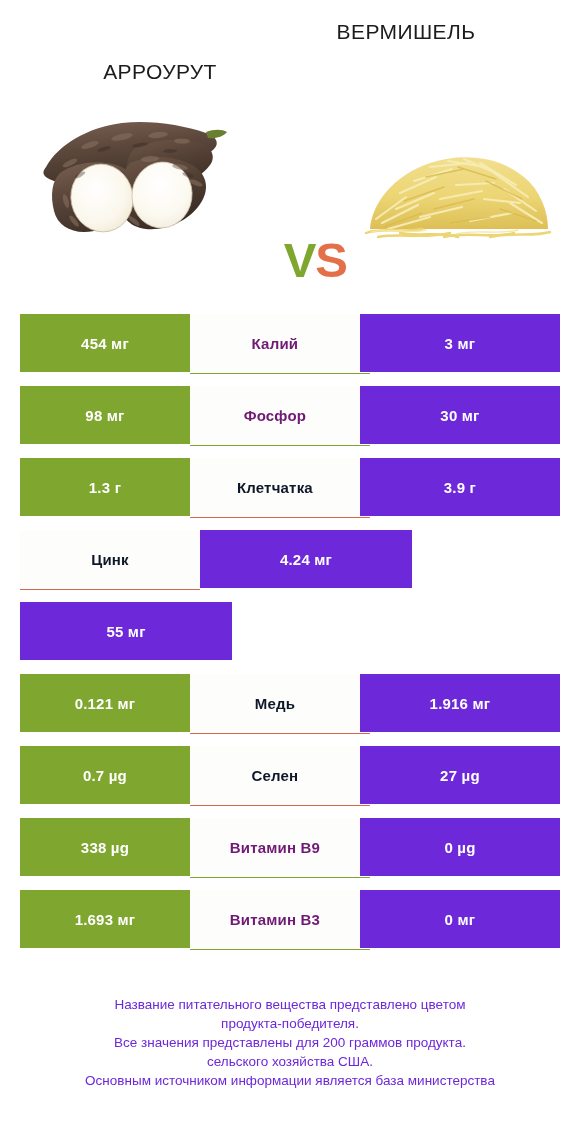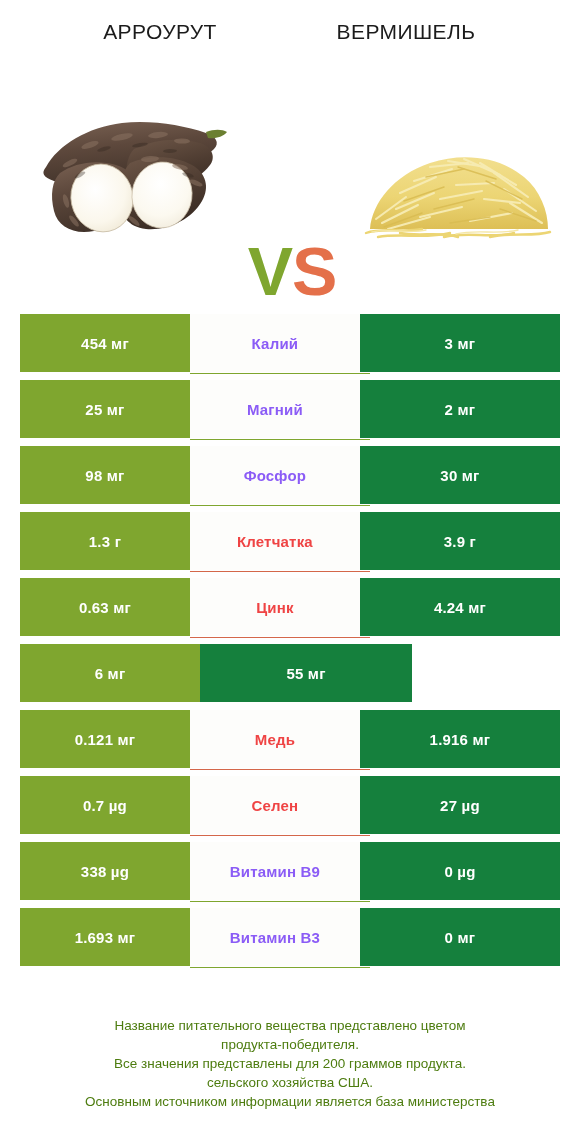--- a/index.html
+++ b/index.html
@@ -30,21 +30,21 @@
   .title {
     position: absolute;
     top: 0;
     font-size: 21px;
     letter-spacing: 0.4px;
     color: #1b1b1b;
     font-weight: 400;
     white-space: nowrap;
     font-family: "Liberation Sans", sans-serif;
   }
-  .title-left  { left: 62px;  width: 196px; text-align: center; }
+  .title-left  { left: 62px;  width: 196px; text-align: center; margin-top: 40px; }
   .title-right { left: 308px; width: 196px; text-align: center; }
 
   
   .hero {
     position: absolute;
     top: 95px;
     left: 0;
     width: 580px;
     height: 175px;
   }
@@ -59,47 +59,47 @@
   .hero-right { left: 355px; }
 
   
   .cassava { position: absolute; left: 0; top: 10px; width: 200px; height: 140px; }
 
   
   .vermicelli { position: absolute; left: 5px; top: 38px; width: 195px; height: 110px; }
 
   .vs {
     position: absolute;
-    top: 141px;
+    top: 130px;
     left: 237px;
     width: 110px;
     height: 70px;
-    font-size: 68px;
+    font-size: 49px;
     font-weight: 700;
     letter-spacing: -1px;
     line-height: 70px;
-    text-align: center;
+    text-align: right;
     font-family: "Liberation Sans", sans-serif;
   }
   .vs .v { color: #7FA62F; }
   .vs .s { color: #E4704A; }
 
   
   .table {
     position: absolute;
     left: 20px;
     top: 314px;
     width: 540px;
   }
 
   .row {
     position: relative;
     display: flex;
     height: 58px;
-    margin-bottom: 8px;
+    margin-bottom: 14px;
   }
 
   .cell {
     display: flex;
     align-items: center;
     justify-content: center;
     height: 58px;
   }
 
   .cell-left {
@@ -109,63 +109,63 @@
   }
 
   .cell-mid {
     width: 180px;
     background: #fdfdfb;
     position: relative;
   }
 
   .cell-right {
     width: 212px;
-    background: #15803d;
+    background: #6d28d9;
     color: #ffffff;
   }
 
   .value {
     font-size: 15px;
     font-weight: 700;
     color: #ffffff;
     letter-spacing: 0.2px;
     white-space: nowrap;
   }
 
   .nutrient {
     font-size: 15px;
     font-weight: 700;
     letter-spacing: 0.2px;
     white-space: nowrap;
   }
-  .nutrient.green  { color: #8b5cf6; }
-  .nutrient.orange { color: #ef4444; }
+  .nutrient.green  { color: #701a75; }
+  .nutrient.orange { color: #0f172a; }
 
   
   .row .cell-mid::after {
     content: "";
     position: absolute;
     left: 0;
     bottom: -2px;
     width: 180px;
     height: 1px;
     background: #7FA62F;
   }
   .row.win-right .cell-mid::after { background: #D4674A; }
 
   
   .footer {
     position: absolute;
     left: 30px;
-    top: 1016px;
+    top: 995px;
     width: 520px;
     text-align: center;
     font-size: 13.5px;
     line-height: 19px;
-    color: #4d7c0f;
+    color: #6d28d9;
     font-family: "Liberation Sans", sans-serif;
   }
   .footer div { white-space: nowrap; }
 </style>
 </head>
 <body>
 
 <div class="page">
 
   <div class="titles">
@@ -311,34 +311,23 @@
         <span class="value">454 мг</span>
       </div>
       <div class="cell cell-mid">
         <span class="nutrient green">Калий</span>
       </div>
       <div class="cell cell-right">
         <span class="value">3 мг</span>
       </div>
     </div>
 
+
     <div class="row">
       <div class="cell cell-left">
-        <span class="value">25 мг</span>
-      </div>
-      <div class="cell cell-mid">
-        <span class="nutrient green">Магний</span>
-      </div>
-      <div class="cell cell-right">
-        <span class="value">2 мг</span>
-      </div>
-    </div>
-
-    <div class="row">
-      <div class="cell cell-left">
         <span class="value">98 мг</span>
       </div>
       <div class="cell cell-mid">
         <span class="nutrient green">Фосфор</span>
       </div>
       <div class="cell cell-right">
         <span class="value">30 мг</span>
       </div>
     </div>
 
@@ -348,35 +337,29 @@
       </div>
       <div class="cell cell-mid">
         <span class="nutrient orange">Клетчатка</span>
       </div>
       <div class="cell cell-right">
         <span class="value">3.9 г</span>
       </div>
     </div>
 
     <div class="row win-right">
-      <div class="cell cell-left">
-        <span class="value">0.63 мг</span>
-      </div>
       <div class="cell cell-mid">
         <span class="nutrient orange">Цинк</span>
       </div>
       <div class="cell cell-right">
         <span class="value">4.24 мг</span>
       </div>
     </div>
 
     <div class="row win-right">
-      <div class="cell cell-left">
-        <span class="value">6 мг</span>
-      </div>
       <div class="cell cell-right">
         <span class="value">55 мг</span>
       </div>
     </div>
 
     <div class="row win-right">
       <div class="cell cell-left">
         <span class="value">0.121 мг</span>
       </div>
       <div class="cell cell-mid">

